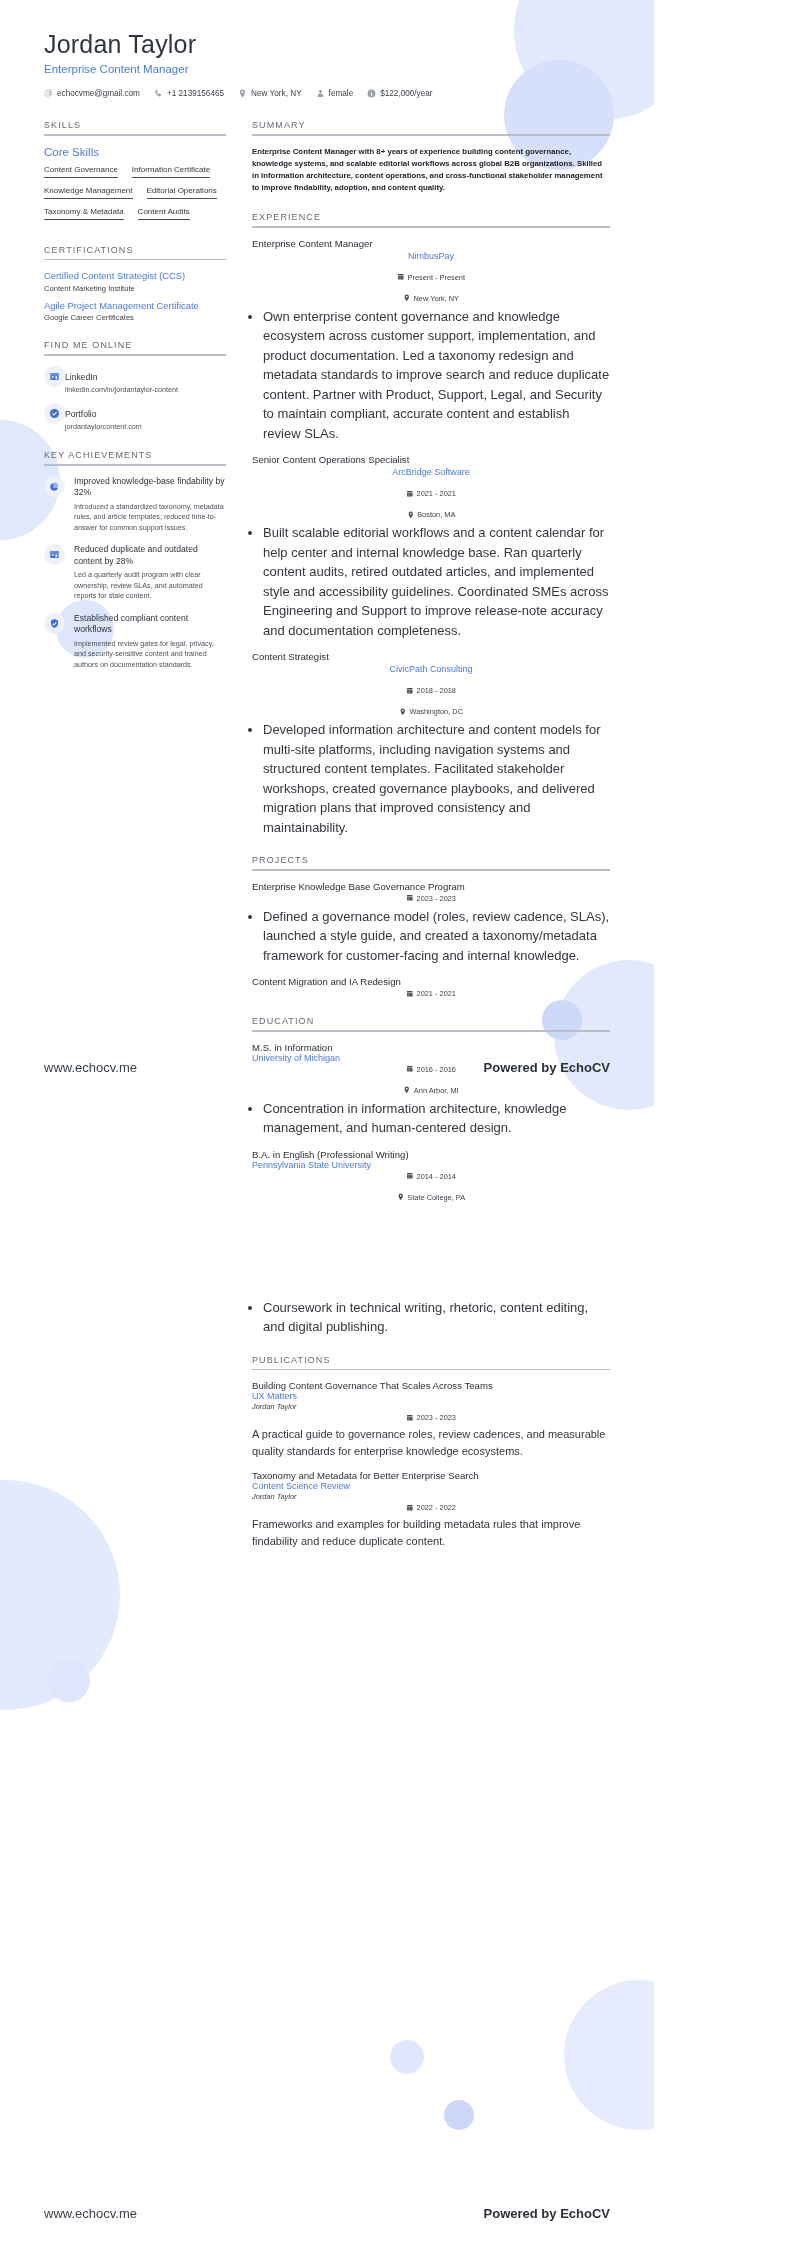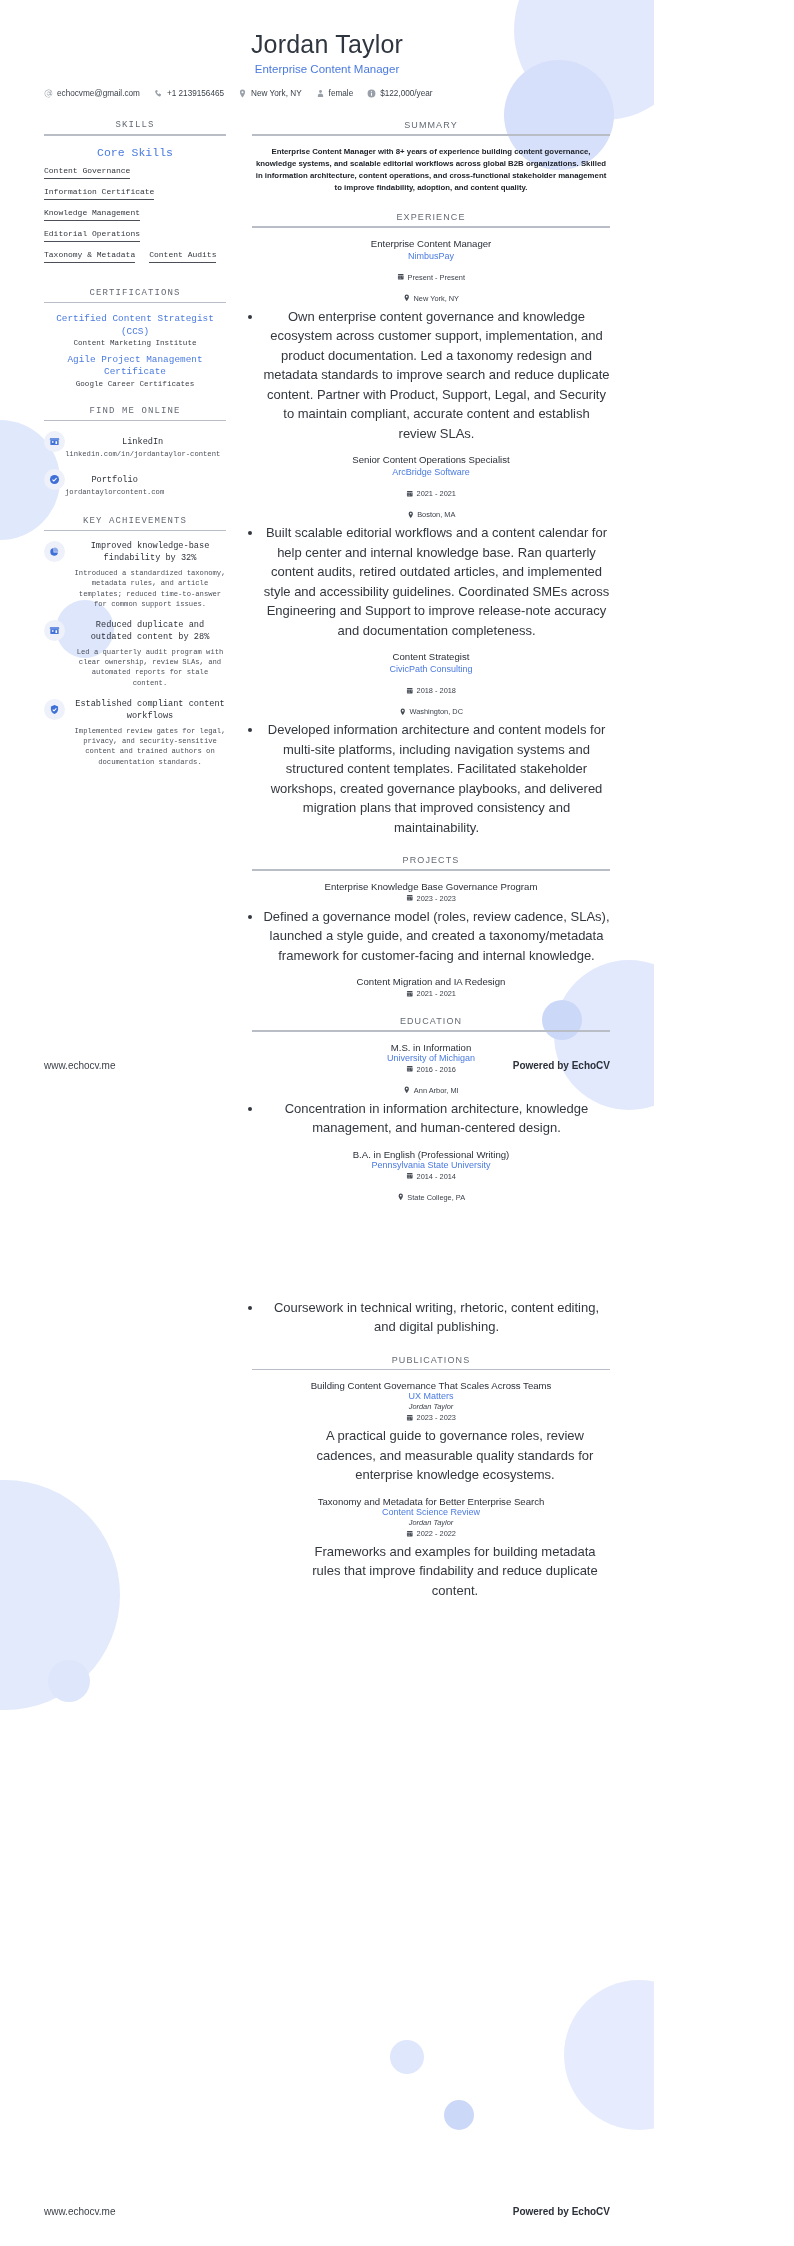--- a/index.html
+++ b/index.html
@@ -10,21 +10,20 @@
     font-family: "Liberation Sans", sans-serif;
     color: #2b2f36;
     -webkit-font-smoothing: antialiased;
   }
   .page {
     position: relative;
     width: 654px;
     min-height: 2246px;
     overflow: hidden;
     background: #fff;
-    text-align: center;
   }
   
   .blob { position:absolute; border-radius:50%; background:#dfe6fb; z-index:0; }
   .blob.b1 { width:180px; height:180px; right:-40px; top:-60px; background:#e3e9fc;}
   .blob.b2 { width:110px; height:110px; right:40px; top:60px; background:#d6e0fa;}
   .blob.b3 { width:120px; height:120px; left:-60px; top:420px; background:#e0e8fc;}
   .blob.b4 { width:58px;  height:58px;  left:56px;  top:600px; background:#dde6fb;}
   .blob.b5 { width:150px; height:150px; right:-50px; top:960px; background:#e2e9fc;}
   .blob.b6 { width:40px;  height:40px;  right:72px;  top:1000px; background:#ccd8f8;}
   .blob.b7 { width:230px; height:230px; left:-110px; top:1480px; background:#e3eafc;}
@@ -37,21 +36,21 @@
 
   
   .name { font-size: 25px; font-weight: 400; letter-spacing: .2px; color:#2f3640; }
   .headline { font-size: 11.5px; color:#4a7ae0; margin-top: 4px; }
   .contact-row { display:flex; flex-wrap:wrap; align-items:center; gap: 14px; margin-top: 14px; font-size: 8.2px; color:#3c424b; }
   .contact-item { display:flex; align-items:center; gap:4px; white-space:nowrap; }
   .ic { width:9px; height:9px; flex:0 0 auto; display:inline-block; fill:#9aa0aa; }
 
   
   .cols { display:flex; gap: 26px; margin-top: 22px; align-items:flex-start; }
-  .left { width: 182px; flex:0 0 182px;font-family:Liberation Mono, monospace; }
+  .left { width: 182px; flex:0 0 182px; }
   .right { flex:1 1 auto; min-width:0; }
 
   .sec-title { font-size: 9px; letter-spacing: 1.1px; color:#646a74; font-weight:400; padding-bottom:4px; }
   .sec-rule { height:1.6px; background:#b9bec6; margin-bottom:10px; }
   .sec { margin-bottom: 18px; }
 
   
   .skills-wrap { display:flex; flex-wrap:wrap; gap: 0 14px; }
   .skill-head { font-size:11.5px; color:#4a7ae0; width:100%; margin-bottom:6px; }
   .skill { font-size:8px; color:#33383f; padding:1px 0 3px 0; border-bottom:1px solid #4b4f57; margin-bottom:7px; }
@@ -77,25 +76,25 @@
   .summary { font-size:7.8px; line-height:1.55; font-weight:bold; color:#20242b; }
 
   .entry { margin-bottom: 11px; }
   .entry-title { font-size:9.6px; color:#2b3039; }
   .entry-meta { display:flex; flex-wrap:wrap; align-items:center; gap:12px; margin-top:2px; font-size:7.4px; color:#3c424b;flex-direction:column; }
   .org { font-size:9px; color:#4a7ae0; }
   .meta-bit { display:flex; align-items:center; gap:3px; white-space:nowrap; }
   .meta-bit svg { width:7.5px; height:7.5px; fill:#454a53; }
   ul.bullets { margin:4px 0 0 0; padding-left:11px; }
   ul.bullets li { font-size:13px; line-height:1.5; color:#33383f; margin-bottom:1px; }
-  .entry-desc { font-size:13px; line-height:1.5; color:#33383f; margin-top:4px;margin-left:48px; }
+  .entry-desc { font-size:11px; line-height:1.5; color:#33383f; margin-top:4px; }
   .byline { font-size:7.4px; color:#3c424b; font-style:italic; margin-top:1px; }
 
   
-  .pg-footer { position:absolute; left:0; right:0; display:flex; justify-content:space-between; padding:0 44px; font-size:10px; z-index:3; }
+  .pg-footer { position:absolute; left:0; right:0; display:flex; justify-content:space-between; padding:0 44px; font-size:13px; z-index:3; }
   .pg-footer .site { color:#3c424b; }
   .pg-footer .brand { color:#2b3039; font-weight:bold; }
   .footer1 { top:1060px; }
   .footer2 { top:2206px; }
 
   .page2-start { margin-top: 96px; }
 </style>
 </head>
 <body>
 

